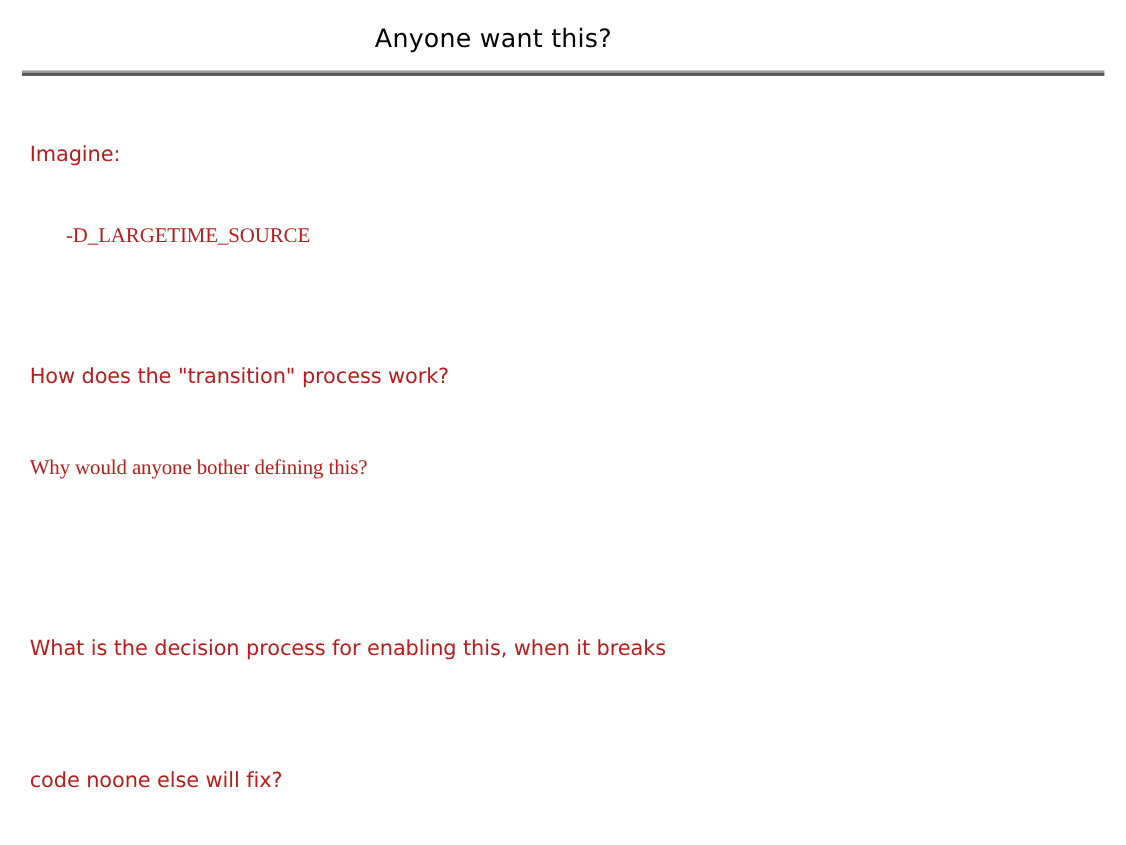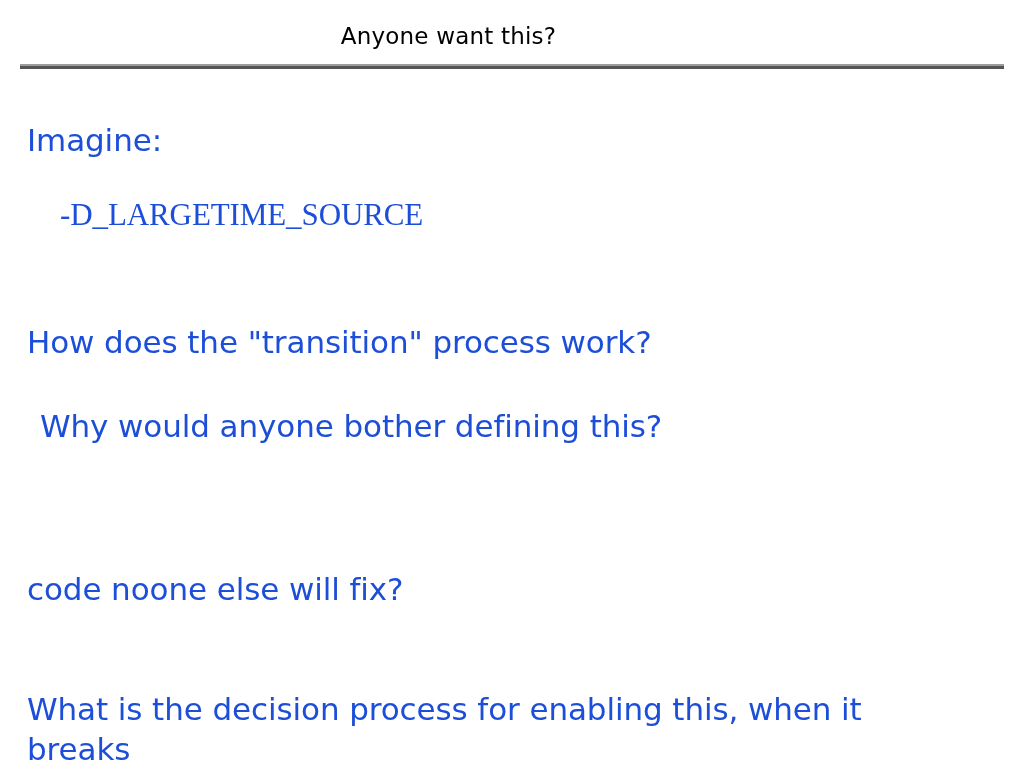--- a/index.html
+++ b/index.html
@@ -64,23 +64,23 @@
 
   
   .body-area {
     position: absolute;
     left: 27px;
     top: 110px;
     width: 950px;
   }
 
   .body-line {
-    color: #1d4ed8;
+    color: #b91c1c;
     font-family: "DejaVu Sans", sans-serif;
-    font-size: 31px;
+    font-size: 19px;
     font-weight: 400;
     line-height: 40px;
     letter-spacing: -0.1px;
     white-space: pre-wrap;
   }
 
   .line-imagine {
     position: absolute;
     left: 0;
     top: 10px;
@@ -94,22 +94,23 @@
   }
 
   .line-q1 {
     position: absolute;
     left: 0;
     top: 212px;
   }
 
   .line-q2 {
     position: absolute;
-    left: 13px;
+    left: 0;
     top: 296px;
+    font-family: Liberation Serif, serif;
   }
 
   .para-q3 {
     position: absolute;
     left: 0;
     top: 379px;
     width: 860px;
   }
   .para-q3 .para-row {
     display: block;
@@ -131,19 +132,19 @@
 
     <div class="body-line line-imagine">Imagine:</div>
 
     <div class="body-line line-define">-D_LARGETIME_SOURCE</div>
 
     <div class="body-line line-q1">How does the "transition" process work?</div>
 
     <div class="body-line line-q2">Why would anyone bother defining this?</div>
 
     <div class="body-line para-q3">
+      <span class="para-row">What is the decision process for enabling this, when it breaks</span>
       <span class="para-row">code noone else will fix?</span>
-      <span class="para-row">What is the decision process for enabling this, when it breaks</span>
     </div>
 
   </div>
 
 </div>
 
 </body></html>

